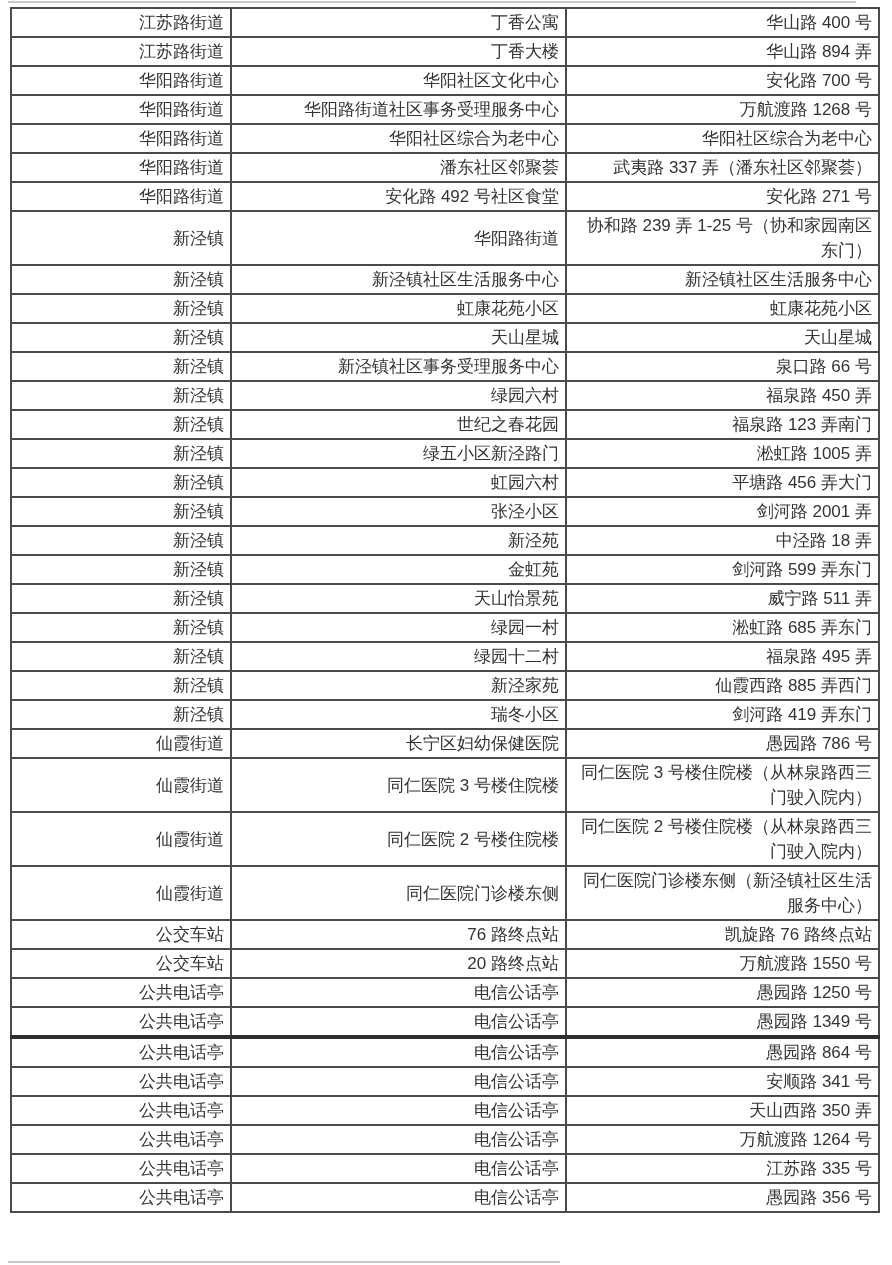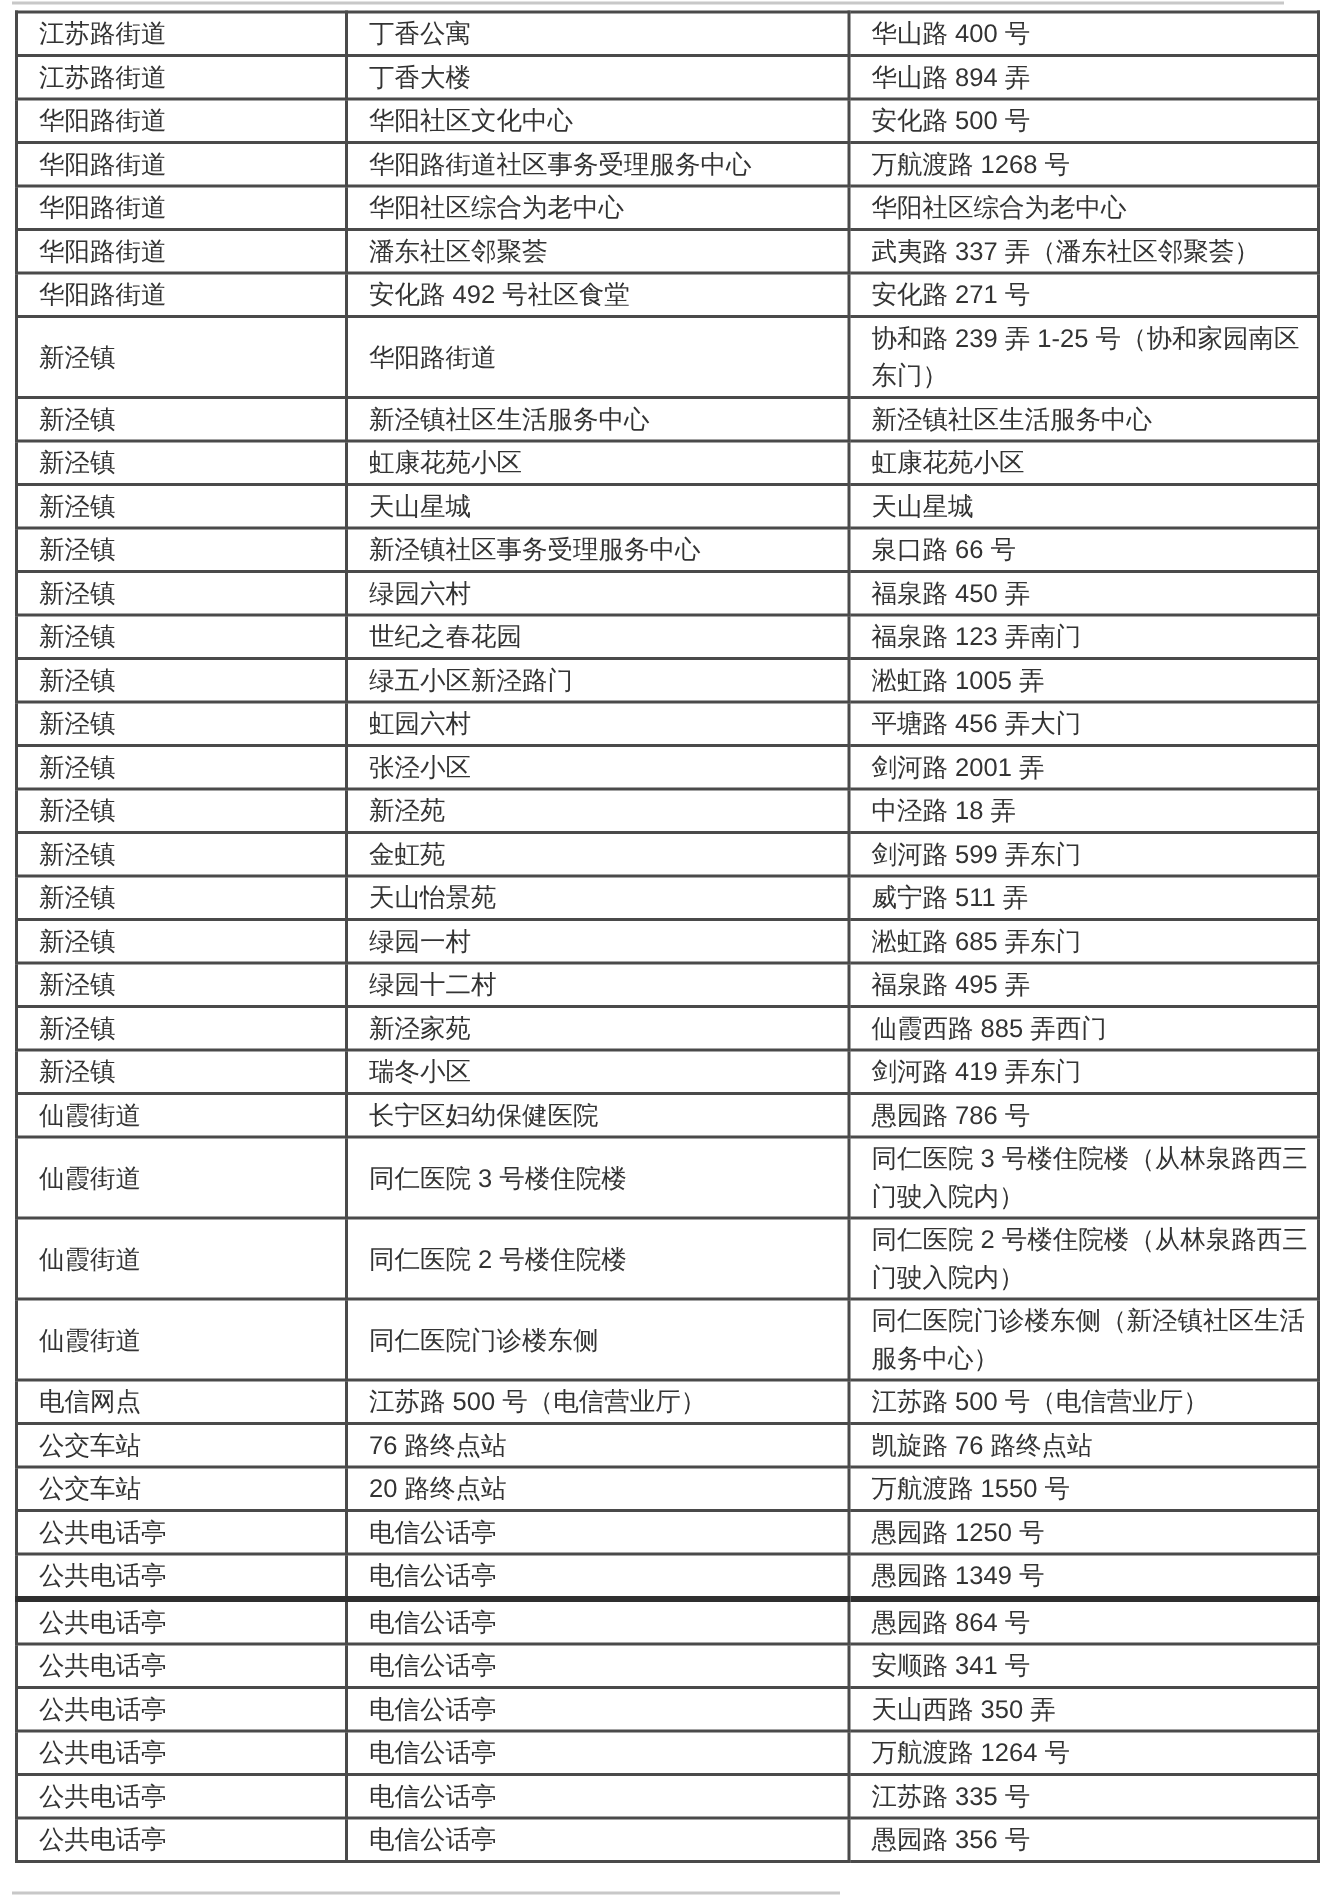--- a/index.html
+++ b/index.html
@@ -15,20 +15,21 @@
     width:892px;height:1265px;
     background:var(--bg);
     font-family:"Liberation Sans","DejaVu Sans",sans-serif;
     color:var(--text);
   }
   .page{
     position:relative;
     width:884px;height:1265px;
     background:var(--bg);
     overflow:hidden;
+    text-align:right;
   }
   .crop-line{
     position:absolute;
     height:2px;
     background:var(--faint);
   }
   .crop-line.top{left:8px;top:1px;width:848px;}
   .crop-line.bottom{left:8px;top:1261px;width:552px;}
   table.sites-table{
     position:absolute;
@@ -74,21 +75,21 @@
     <td class="cell-address">华山路 400 号</td>
   </tr>
         <tr class="table-row">
     <td class="cell-district">江苏路街道</td>
     <td class="cell-site">丁香大楼</td>
     <td class="cell-address">华山路 894 弄</td>
   </tr>
         <tr class="table-row">
     <td class="cell-district">华阳路街道</td>
     <td class="cell-site">华阳社区文化中心</td>
-    <td class="cell-address">安化路 500 号</td>
+    <td class="cell-address">安化路 700 号</td>
   </tr>
         <tr class="table-row">
     <td class="cell-district">华阳路街道</td>
     <td class="cell-site">华阳路街道社区事务受理服务中心</td>
     <td class="cell-address">万航渡路 1268 号</td>
   </tr>
         <tr class="table-row">
     <td class="cell-district">华阳路街道</td>
     <td class="cell-site">华阳社区综合为老中心</td>
     <td class="cell-address">华阳社区综合为老中心</td>
@@ -200,25 +201,20 @@
   </tr>
         <tr class="table-row">
     <td class="cell-district">仙霞街道</td>
     <td class="cell-site">同仁医院 2 号楼住院楼</td>
     <td class="cell-address">同仁医院 2 号楼住院楼（从林泉路西三门驶入院内）</td>
   </tr>
         <tr class="table-row">
     <td class="cell-district">仙霞街道</td>
     <td class="cell-site">同仁医院门诊楼东侧</td>
     <td class="cell-address">同仁医院门诊楼东侧（新泾镇社区生活服务中心）</td>
-  </tr>
-        <tr class="table-row">
-    <td class="cell-district">电信网点</td>
-    <td class="cell-site">江苏路 500 号（电信营业厅）</td>
-    <td class="cell-address">江苏路 500 号（电信营业厅）</td>
   </tr>
         <tr class="table-row">
     <td class="cell-district">公交车站</td>
     <td class="cell-site">76 路终点站</td>
     <td class="cell-address">凯旋路 76 路终点站</td>
   </tr>
         <tr class="table-row">
     <td class="cell-district">公交车站</td>
     <td class="cell-site">20 路终点站</td>
     <td class="cell-address">万航渡路 1550 号</td>

